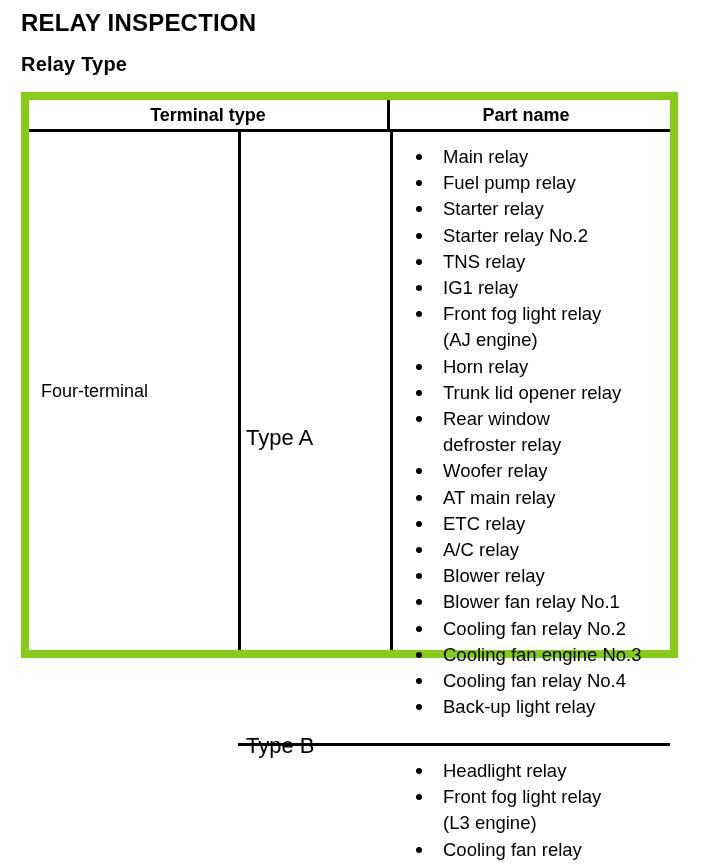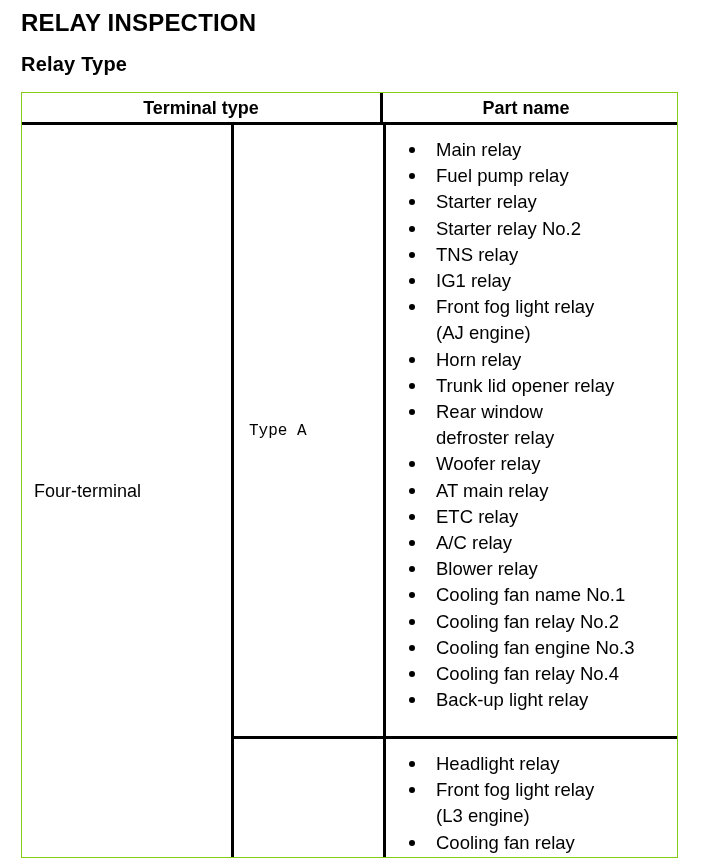--- a/index.html
+++ b/index.html
@@ -44,23 +44,23 @@
     line-height: 25px;
     white-space: nowrap;
   }
 
   
   .relay-table {
     position: absolute;
     left: 21px;
     top: 92px;
     width: 657px;    
-    height: 766px;   
+    height: 566px;   
     box-sizing: border-box;
-    border: 1px solid #84cc16;
+    border: 8px solid #84cc16;
   }
 
   
   .thead {
     position: absolute;
     left: 0; top: 0;
     width: 100%;
     height: 32px;
     box-sizing: border-box;
     border-bottom: 3px solid #000;
@@ -144,25 +144,24 @@
   .type-label-cell {
     position: absolute;
     left: 0;
     top: 0;
     bottom: 0;
     width: 152px;  
     display: flex;
     align-items: center;
   }
   .type-label {
-    padding-left: 18px;
-    font-size: 16px;
+    padding-left: 8px;
+    font-size: 22px;
     line-height: 22px;
     white-space: nowrap;
-    font-family: Liberation Mono, monospace;
   }
 
   .parts-cell {
     position: absolute;
     left: 152px;
     right: 0;
     top: 0;
     bottom: 0;
     padding-top: 6px;
   }
@@ -233,30 +232,33 @@
 (AJ engine)</li>
             <li>Horn relay</li>
             <li>Trunk lid opener relay</li>
             <li>Rear window
 defroster relay</li>
             <li>Woofer relay</li>
             <li>AT main relay</li>
             <li>ETC relay</li>
             <li>A/C relay</li>
             <li>Blower relay</li>
-            <li>Cooling fan name No.1</li>
+            <li>Blower fan relay No.1</li>
             <li>Cooling fan relay No.2</li>
             <li>Cooling fan engine No.3</li>
             <li>Cooling fan relay No.4</li>
             <li>Back-up light relay</li>
           </ul>
         </div>
       </div>
 
       <div class="type-row type-row-b">
+        <div class="type-label-cell">
+          <div class="type-label">Type B</div>
+        </div>
         <div class="parts-cell">
           <ul class="parts-list">
             <li>Headlight relay</li>
             <li>Front fog light relay
 (L3 engine)</li>
             <li>Cooling fan relay</li>
           </ul>
         </div>
       </div>
 

